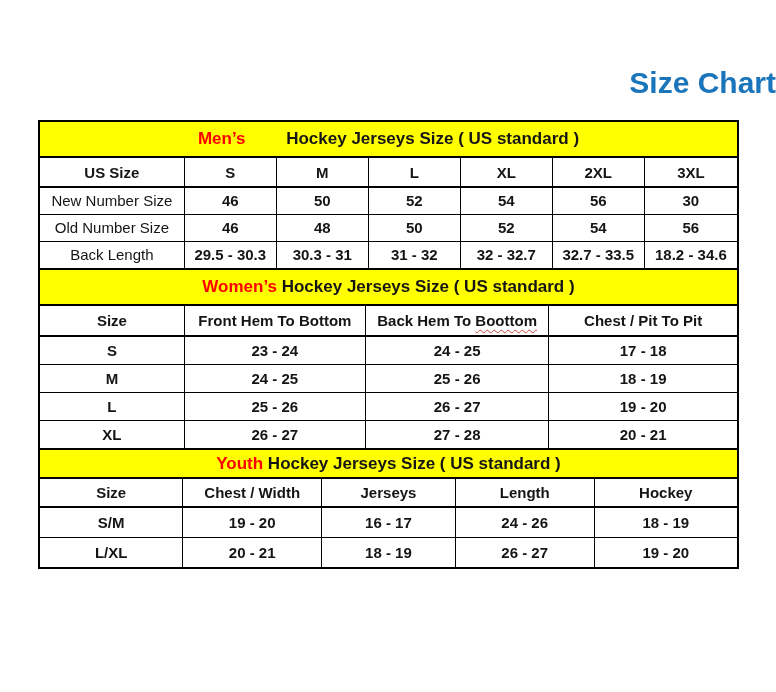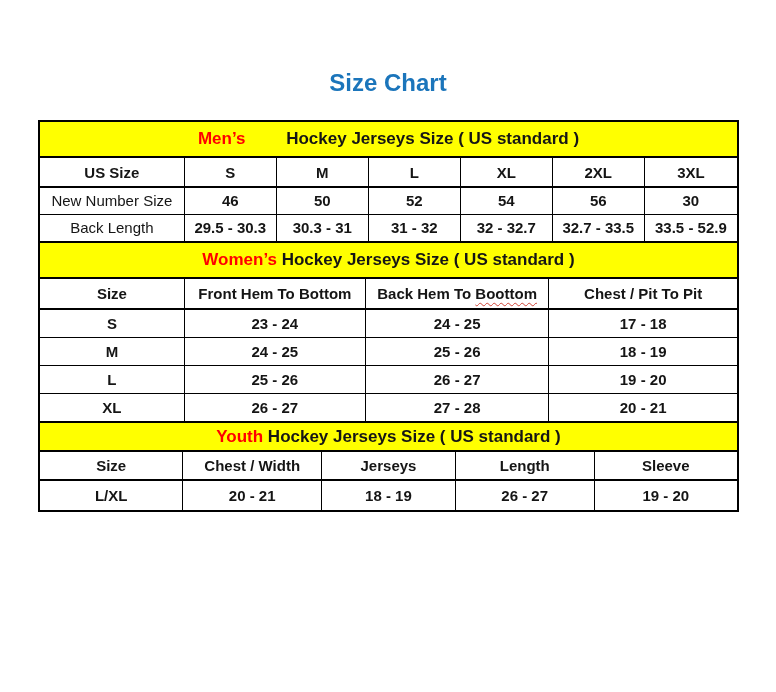--- a/index.html
+++ b/index.html
@@ -8,22 +8,22 @@
     width: 776px;
     height: 692px;
     background: #ffffff;
     overflow: hidden;
     font-family: "Liberation Sans", sans-serif;
     color: #151515;
   }
   .page-title {
     padding-top: 64px;
     margin: 0 0 18px 0;
-    text-align: center;
-    font-size: 24px;
+    text-align: right;
+    font-size: 30px;
     line-height: 38px;
     font-weight: bold;
     color: var(--title-blue, #1b75bb);
     letter-spacing: 0px;
   }
   .frame {
     margin-left: 38px;
     width: 701px;
     border: 2px solid var(--border-black, #000);
     box-sizing: border-box;
@@ -116,27 +116,36 @@
         <tr>
           <th>New Number Size</th>
           <td>46</td>
           <td>50</td>
           <td>52</td>
           <td>54</td>
           <td>56</td>
           <td>30</td>
         </tr>
         <tr>
+          <th>Old Number Size</th>
+          <td>46</td>
+          <td>48</td>
+          <td>50</td>
+          <td>52</td>
+          <td>54</td>
+          <td>56</td>
+        </tr>
+        <tr>
           <th>Back Length</th>
           <td>29.5 - 30.3</td>
           <td>30.3 - 31</td>
           <td>31 - 32</td>
           <td>32 - 32.7</td>
           <td>32.7 - 33.5</td>
-          <td>33.5 - 52.9</td>
+          <td>18.2 - 34.6</td>
         </tr>
       </tbody>
     </table>
 
   <div class="band">
     <span class="accent">Women’s</span><span> Hockey Jerseys Size ( US standard )</span>
   </div>
   <table class="t-womens">
       <colgroup>
         <col style="width: 20.7%;">
@@ -190,24 +199,31 @@
         <col style="width: 19.2%;">
         <col style="width: 19.9%;">
         <col style="width: 20.5%;">
       </colgroup>
       <thead>
         <tr>
           <th>Size</th>
           <th>Chest / Width</th>
           <th>Jerseys</th>
           <th>Length</th>
-          <th>Sleeve</th>
+          <th>Hockey</th>
         </tr>
       </thead>
       <tbody>
+        <tr>
+          <th>S/M</th>
+          <td>19 - 20</td>
+          <td>16 - 17</td>
+          <td>24 - 26</td>
+          <td>18 - 19</td>
+        </tr>
         <tr>
           <th>L/XL</th>
           <td>20 - 21</td>
           <td>18 - 19</td>
           <td>26 - 27</td>
           <td>19 - 20</td>
         </tr>
       </tbody>
     </table>
 

